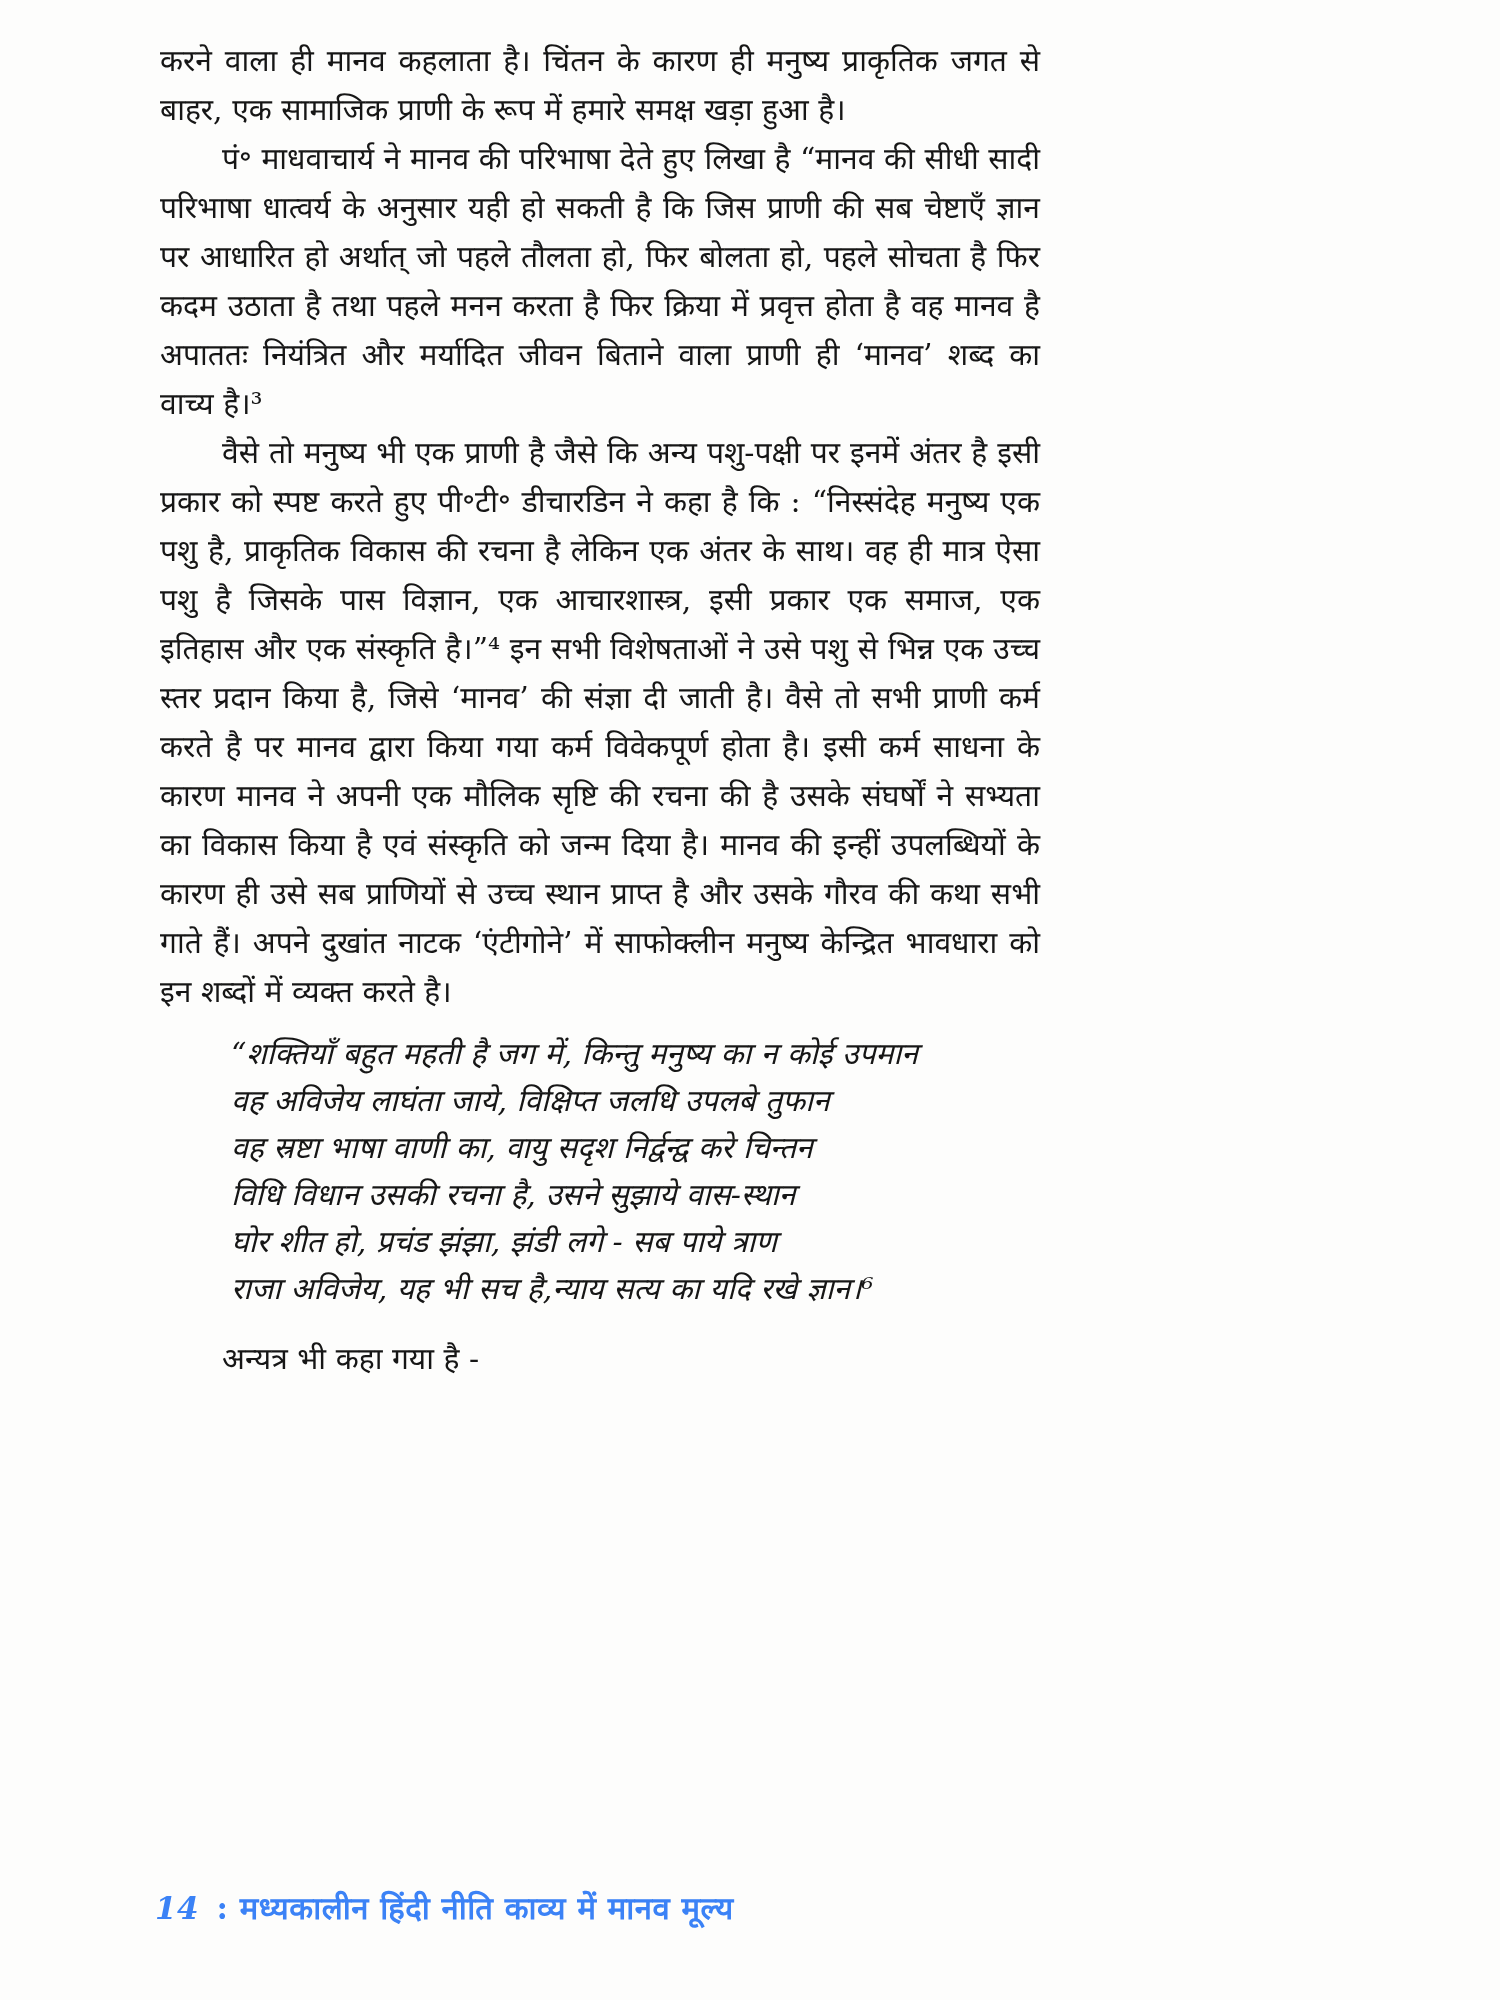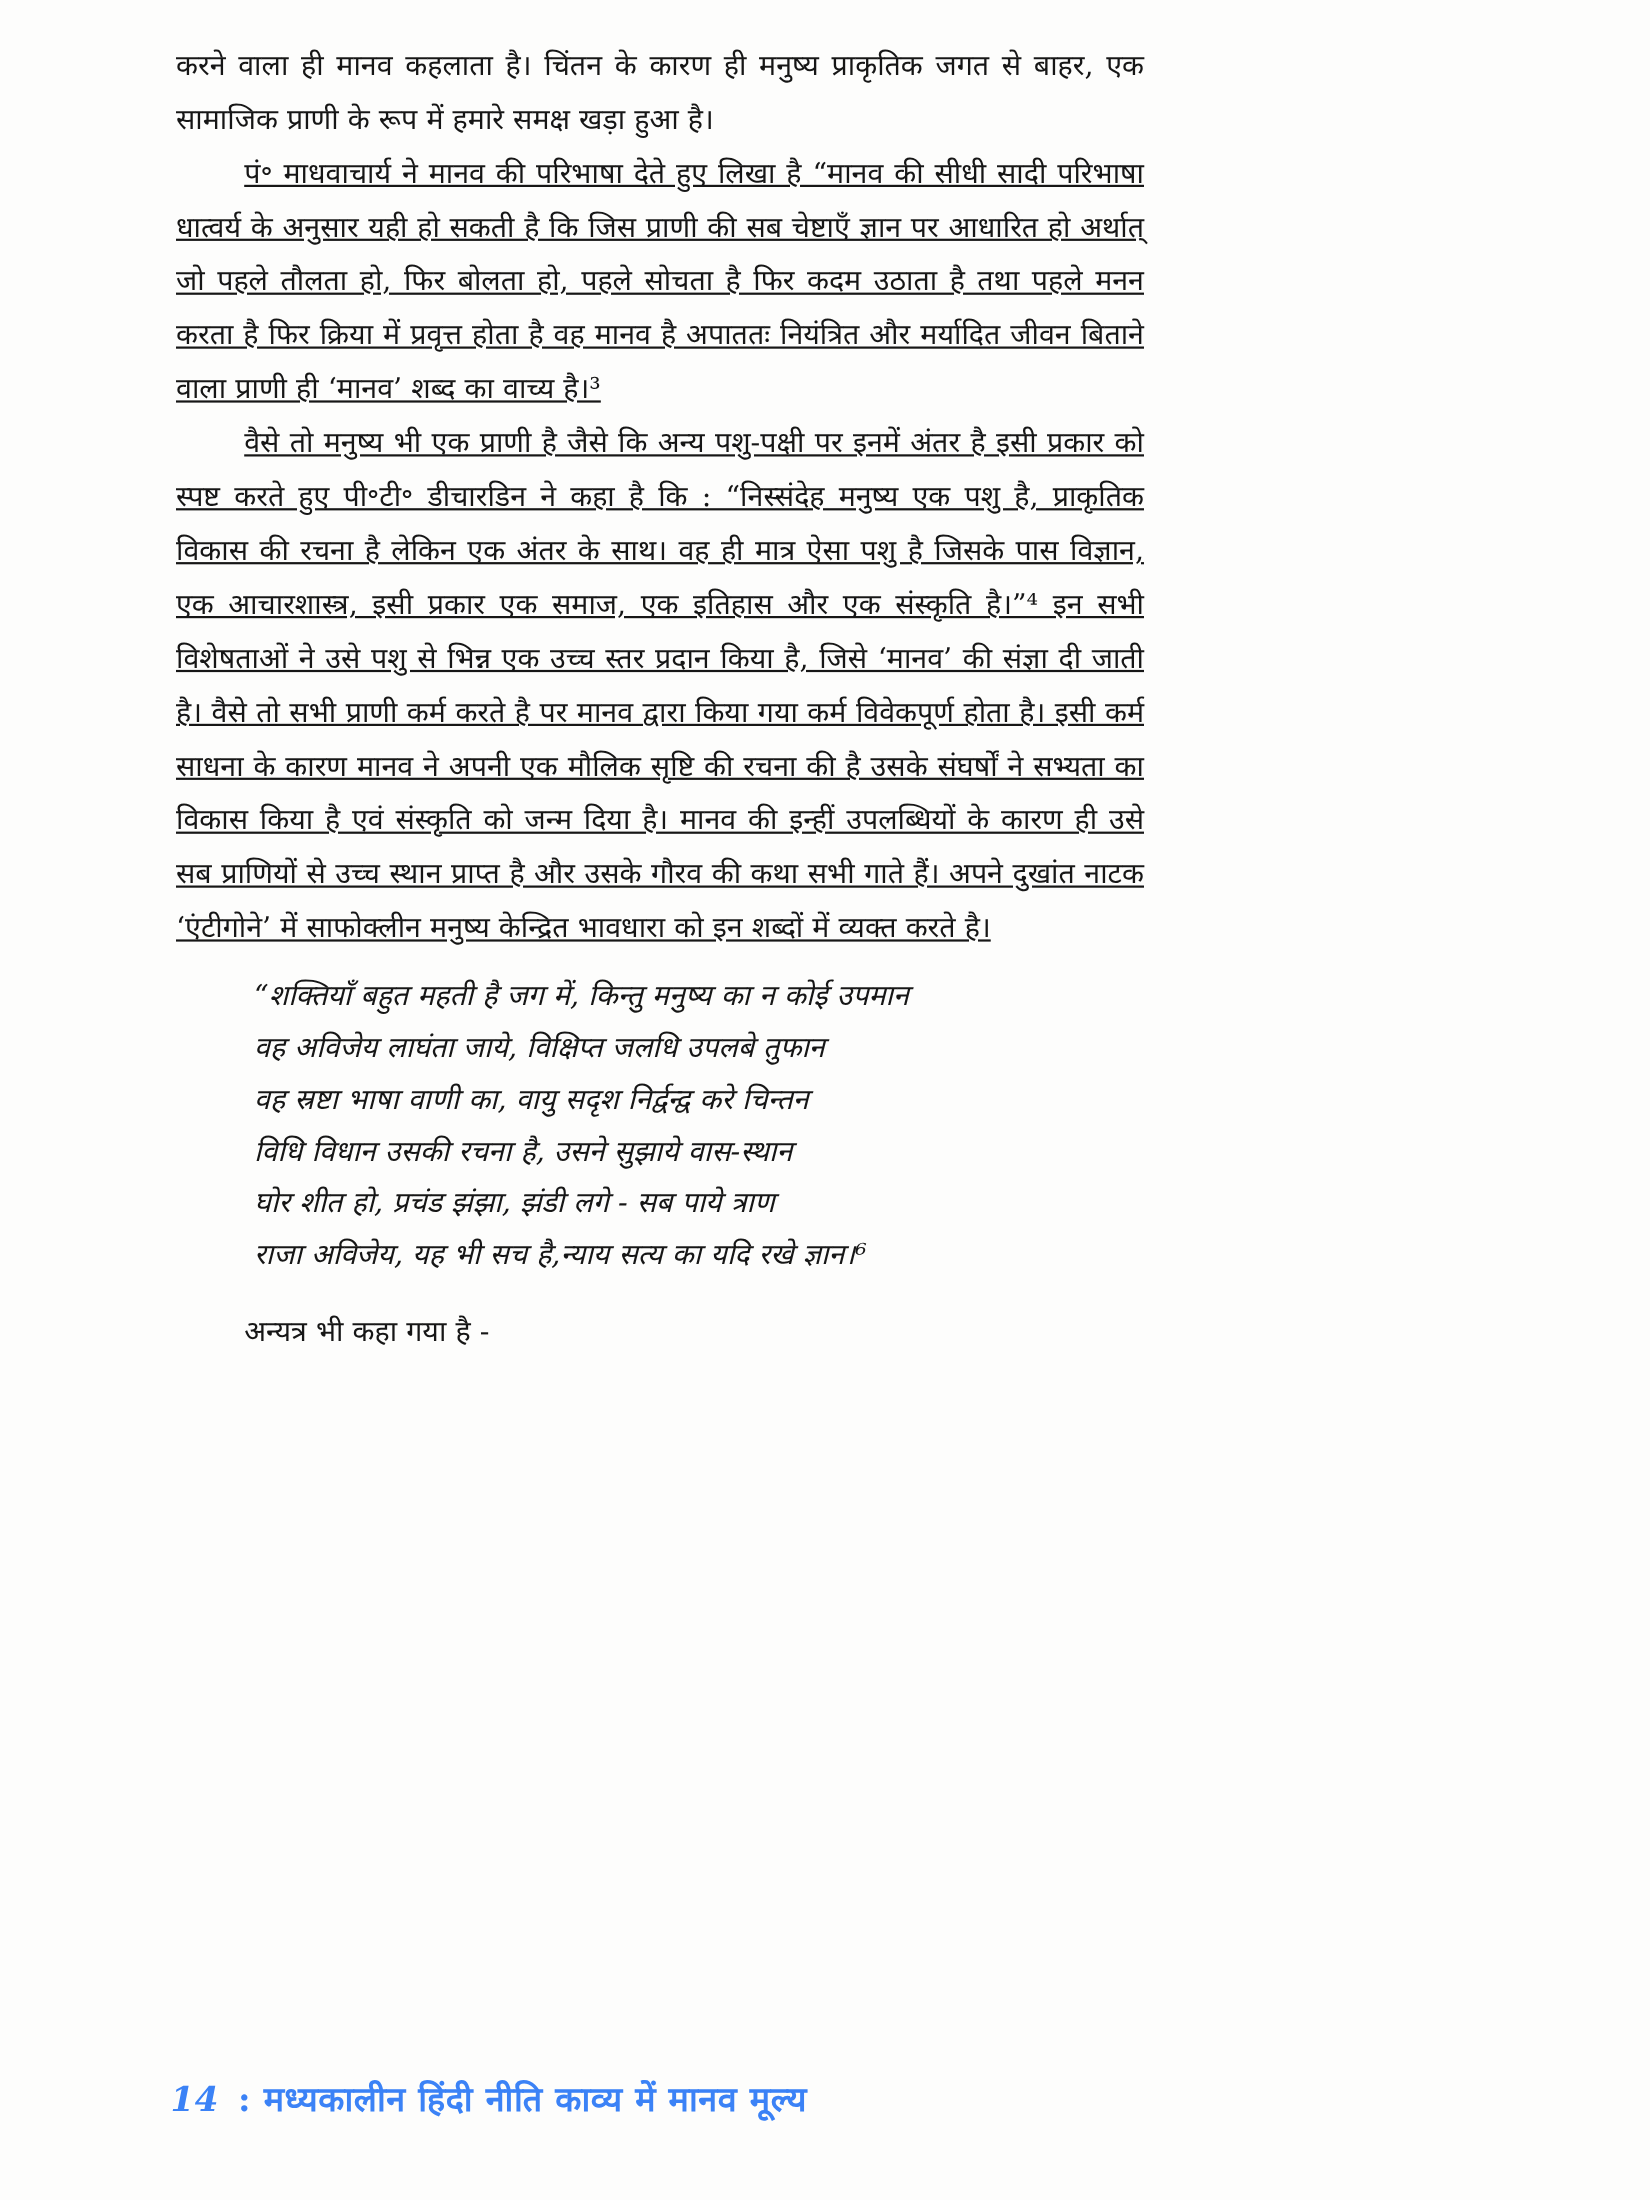--- a/index.html
+++ b/index.html
@@ -14,30 +14,29 @@
     background: #fdfdfc;
     overflow: hidden;
     font-family: "DejaVu Serif", "Liberation Serif", serif;
     color: #161616;
   }
   .text-block {
     position: absolute;
     left: 160px;
     top: 36px;
     width: 880px;
-    font-size: 26px;
+    font-size: 30px;
     line-height: 49px;
     text-align: justify;
   }
   .para {
     margin: 0;
   }
   .para.indent {
     text-indent: 62px;
-    text-decoration: underline;
   }
   .poem {
     margin: 14px 0 8px 71px;
     font-style: italic;
     text-align: left;
   }
   .poem-line {
     line-height: 47px;
     white-space: nowrap;
   }

